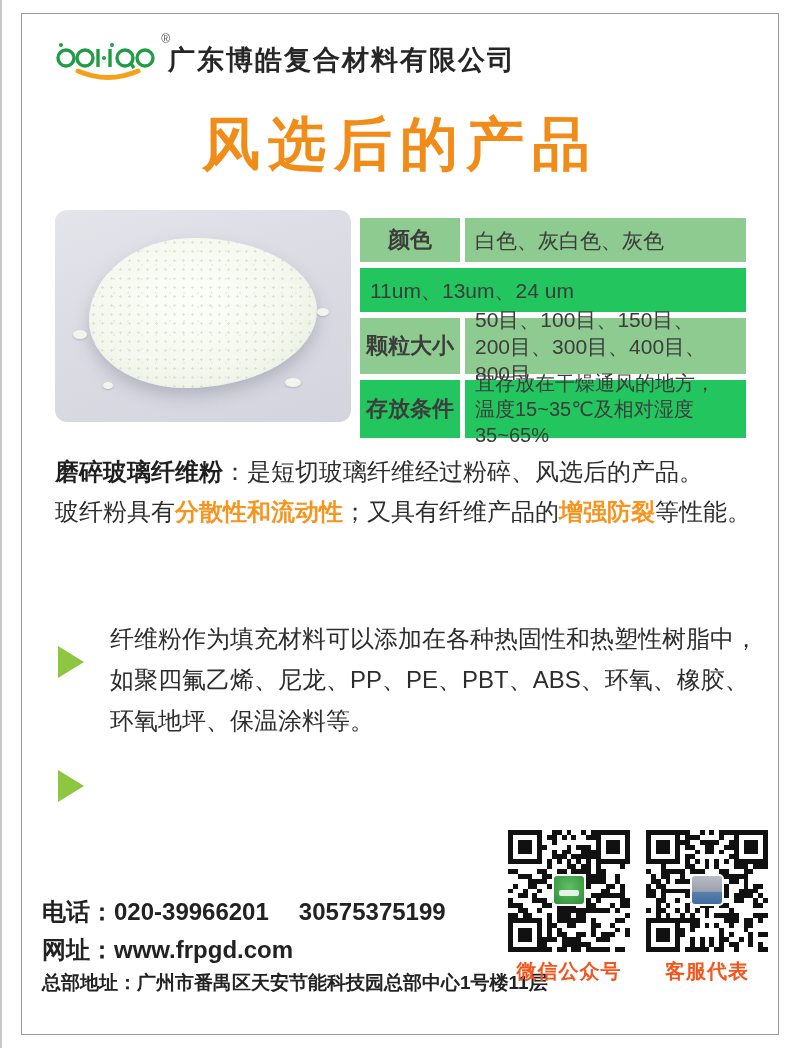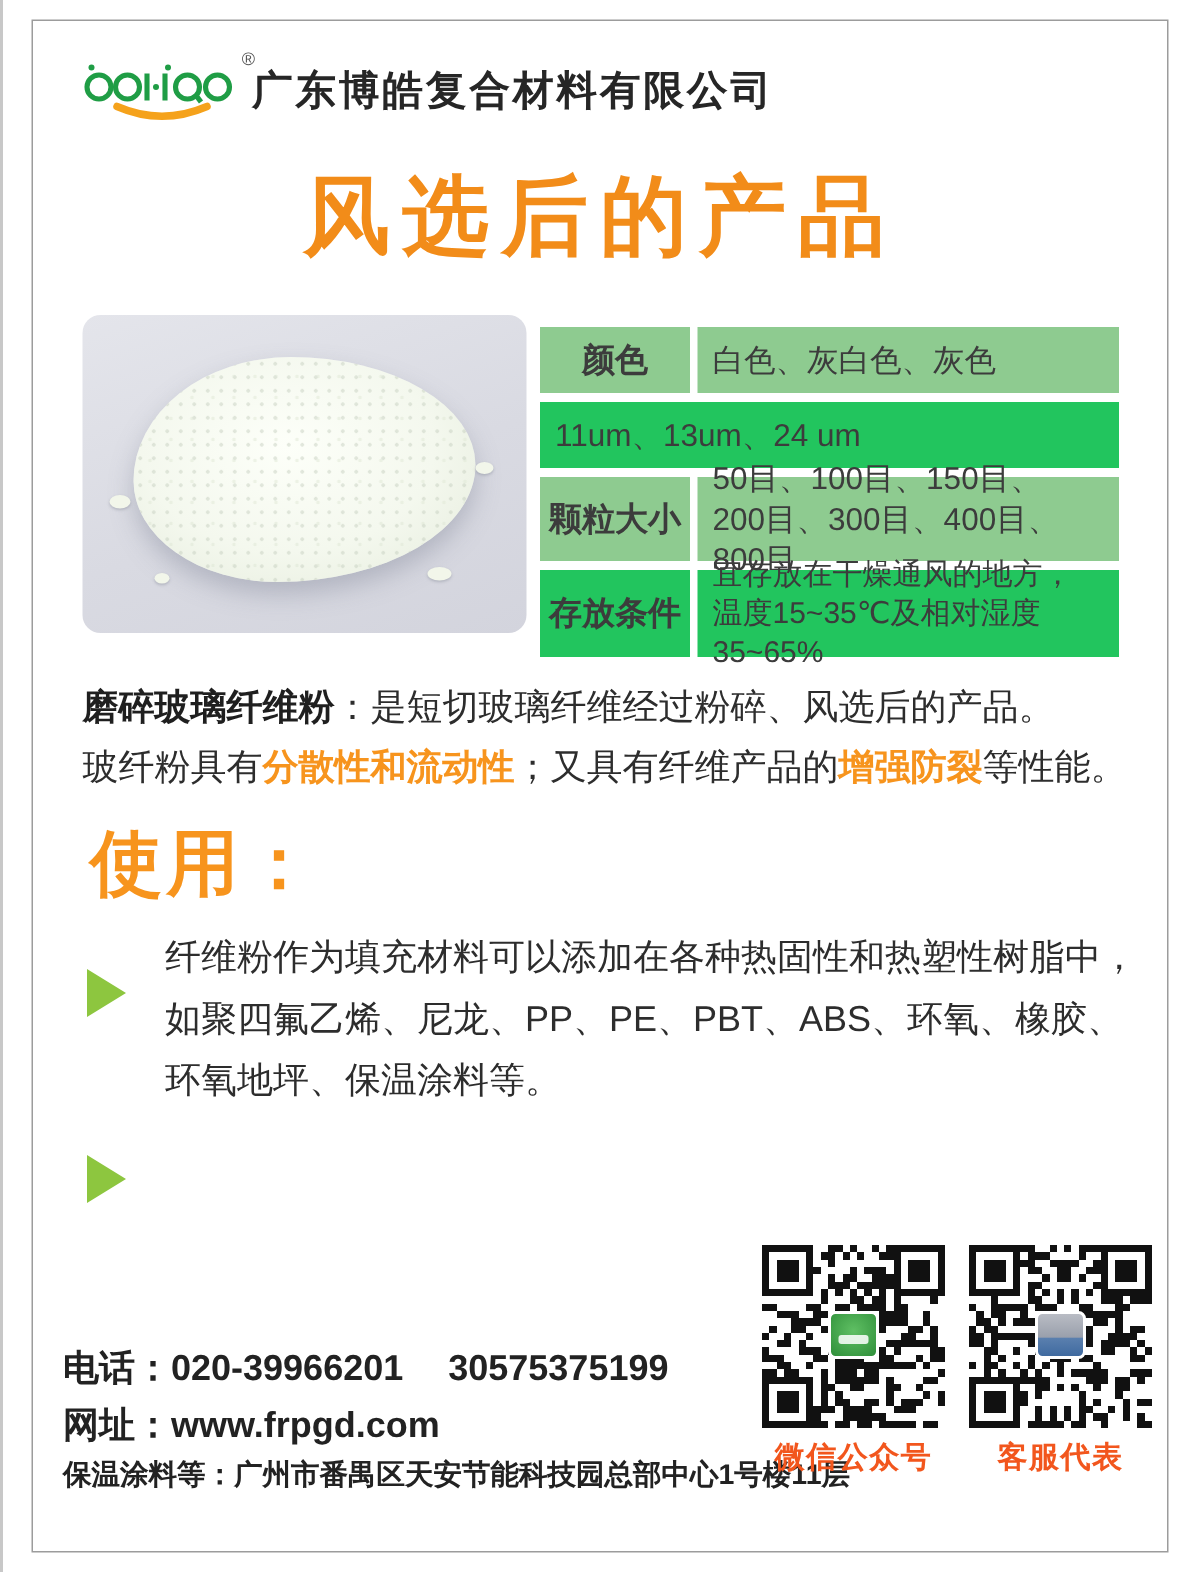--- a/index.html
+++ b/index.html
@@ -137,35 +137,34 @@
       <div class="spec-label shade-light">存放条件</div>
       <div class="spec-value shade-light">宜存放在干燥通风的地方，温度15~35℃及相对湿度35~65%</div>
     </div>
   </div>
 
   <div class="description">
     <div><span class="desc-lead">磨碎玻璃纤维粉</span><span>：是短切玻璃纤维经过粉碎、风选后的产品。</span></div>
     <div><span>玻纤粉具有</span><span class="hl">分散性和流动性</span><span>；又具有纤维产品的</span><span class="hl">增强防裂</span><span>等性能。</span></div>
   </div>
 
-  <div class="usage-heading">使用：</div>
 
   <div class="tri t1"></div>
   <div class="bullet-text b1">纤维粉作为填充材料可以添加在各种热固性和热塑性树脂中，如聚四氟乙烯、尼龙、PP、PE、PBT、ABS、环氧、橡胶、环氧地坪、保温涂料等。</div>
 
   <div class="tri t2"></div>
 
   <div class="contact-line phone-line">
     <span>电话：</span><span>020-39966201</span><span class="phone-2">30575375199</span>
   </div>
   <div class="contact-line web-line">
     <span>网址：</span><span>www.frpgd.com</span>
   </div>
   <div class="contact-line addr-line">
-    <span>保温涂料等：</span><span>广州市番禺区天安节能科技园总部中心1号楼11层</span>
+    <span>总部地址：</span><span>广州市番禺区天安节能科技园总部中心1号楼11层</span>
   </div>
 
   <div class="qr-block qr-wechat">
     <div class="qr-pattern">
         <svg viewBox="0 0 25 25" shape-rendering="crispEdges" xmlns="http://www.w3.org/2000/svg">
           <rect width="25" height="25" fill="#fff"></rect>
           <rect x="0" y="0" width="7" height="7" fill="#111"></rect>
           <rect x="1" y="1" width="5" height="5" fill="#fff"></rect>
           <rect x="2" y="2" width="3" height="3" fill="#111"></rect>
           <rect x="18" y="0" width="7" height="7" fill="#111"></rect>

